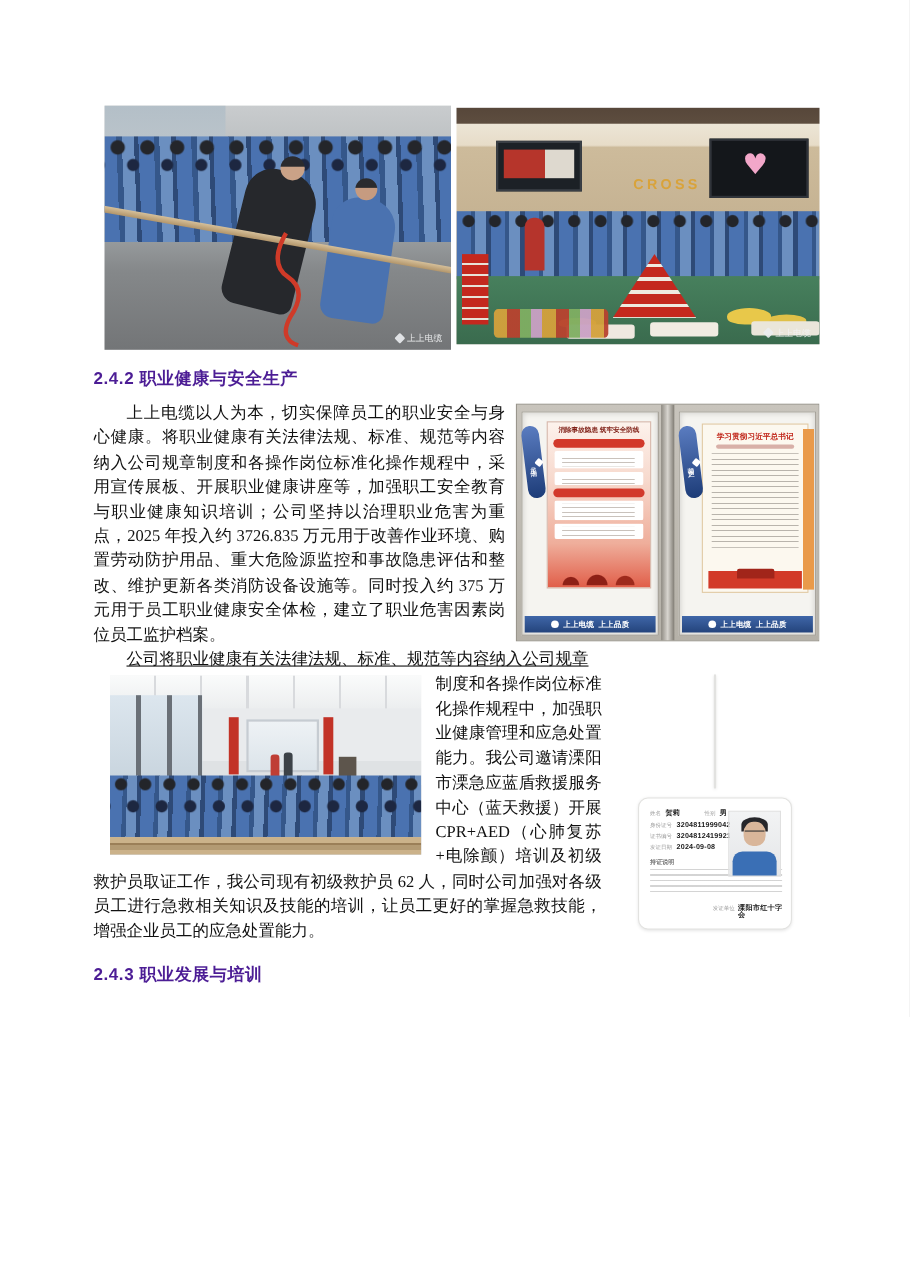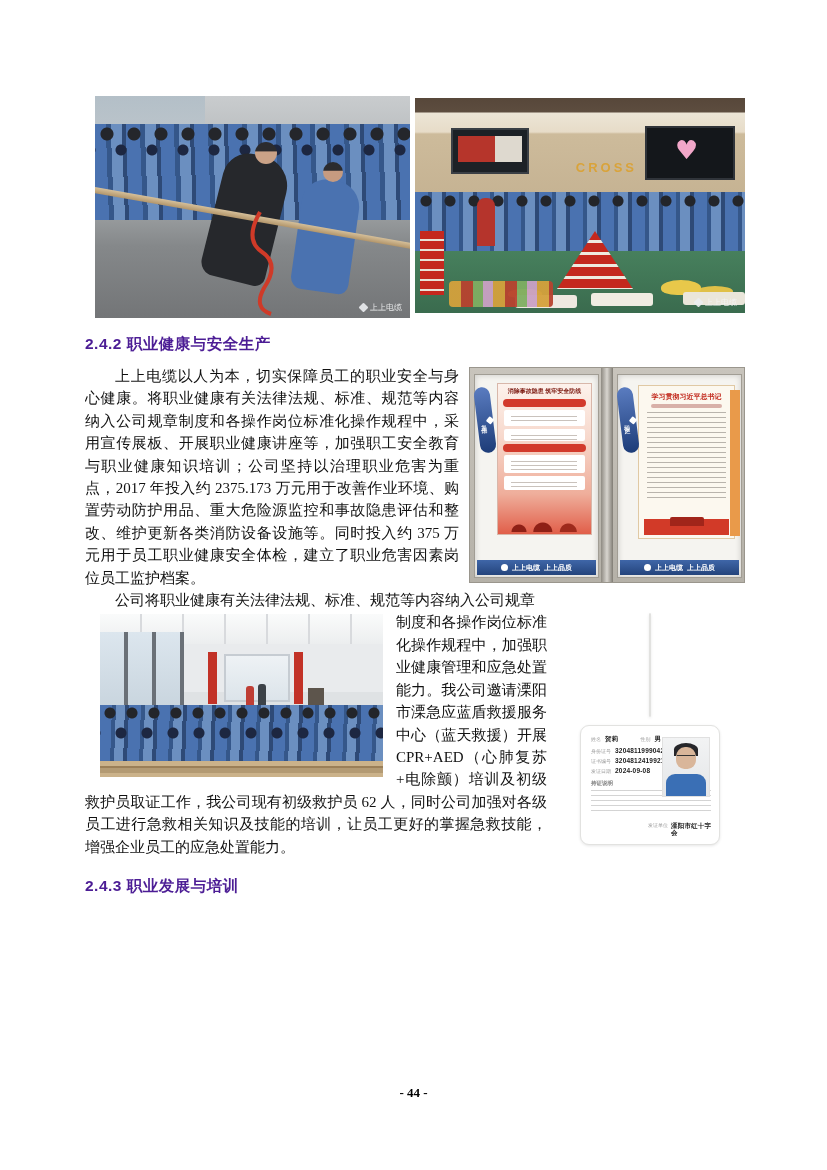--- a/index.html
+++ b/index.html
@@ -5,21 +5,21 @@
   html,body{margin:0;padding:0;background:#e8e8e8;}
   .page{position:relative;width:827px;height:1170px;background:#fff;margin:0 auto;overflow:hidden;
         font-family:"Liberation Serif",serif;color:#111;}
   .content{position:absolute;left:85px;top:96px;width:660px;}
 
   
   h2.h{font:bold 15.5px "Liberation Sans",sans-serif;color:#4c1d95;margin:16px 0 10px;letter-spacing:.5px;}
   p.body{font-size:15px;line-height:22.4px;text-align:justify;margin:0;}
   .indent{text-indent:2em;}
   .flowrow{overflow:hidden;}
-  .p2intro{margin-top:5px;}
+  .p2intro{margin-top:5px;text-decoration:underline;}
   .pageno{position:absolute;left:0;right:0;top:1085px;text-align:center;
           font:bold 13px "Liberation Serif",serif;color:#000;}
 
   
   .photo-row{display:flex;gap:5px;margin-left:10px;}
   .photo{position:relative;overflow:hidden;flex:none;}
   .wm{position:absolute;right:8px;bottom:5px;display:flex;gap:3px;align-items:center;
       color:#f3f4f5;font:8px "Liberation Sans",sans-serif;opacity:.9;z-index:5;}
   .wm-logo{width:7px;height:7px;background:#eceef1;transform:rotate(45deg);border-radius:1px;}
 
@@ -255,21 +255,21 @@
             </div>
           </div>
           <div class="panel-footer">
             <span class="pf-logo"></span>
             <span>上上电缆</span>
             <span>上上品质</span>
           </div>
         </div>
       </div>
 
-      <p class="body indent">上上电缆以人为本，切实保障员工的职业安全与身心健康。将职业健康有关法律法规、标准、规范等内容纳入公司规章制度和各操作岗位标准化操作规程中，采用宣传展板、开展职业健康讲座等，加强职工安全教育与职业健康知识培训；公司坚持以治理职业危害为重点，2017 年投入约 2375.173 万元用于改善作业环境、购置劳动防护用品、重大危险源监控和事故隐患评估和整改、维护更新各类消防设备设施等。同时投入约 375 万元用于员工职业健康安全体检，建立了职业危害因素岗位员工监护档案。</p>
+      <p class="body indent">上上电缆以人为本，切实保障员工的职业安全与身心健康。将职业健康有关法律法规、标准、规范等内容纳入公司规章制度和各操作岗位标准化操作规程中，采用宣传展板、开展职业健康讲座等，加强职工安全教育与职业健康知识培训；公司坚持以治理职业危害为重点，2025 年投入约 3726.835 万元用于改善作业环境、购置劳动防护用品、重大危险源监控和事故隐患评估和整改、维护更新各类消防设备设施等。同时投入约 375 万元用于员工职业健康安全体检，建立了职业危害因素岗位员工监护档案。</p>
     </div>
 
     <p class="body indent p2intro">公司将职业健康有关法律法规、标准、规范等内容纳入公司规章</p>
 
     <div class="flowrow">
       <div class="classroom">
         <div class="cls-ceil"></div>
         <div class="cls-win"></div>
         <div class="cls-screen"></div>
         <div class="cls-ban" style="left:108px"></div>
@@ -352,14 +352,13 @@
           </div>
         </div>
       </div>
 
       <p class="body">制度和各操作岗位标准化操作规程中，加强职业健康管理和应急处置能力。我公司邀请溧阳市溧急应蓝盾救援服务中心（蓝天救援）开展 CPR+AED（心肺复苏+电除颤）培训及初级救护员取证工作，我公司现有初级救护员 62 人，同时公司加强对各级员工进行急救相关知识及技能的培训，让员工更好的掌握急救技能，增强企业员工的应急处置能力。</p>
     </div>
 
     <h2 class="h" style="margin-top:18px">2.4.3 职业发展与培训</h2>
   </div>
 
-  <div class="pageno">- 44 -</div>
 </div>
 
 </body></html>

